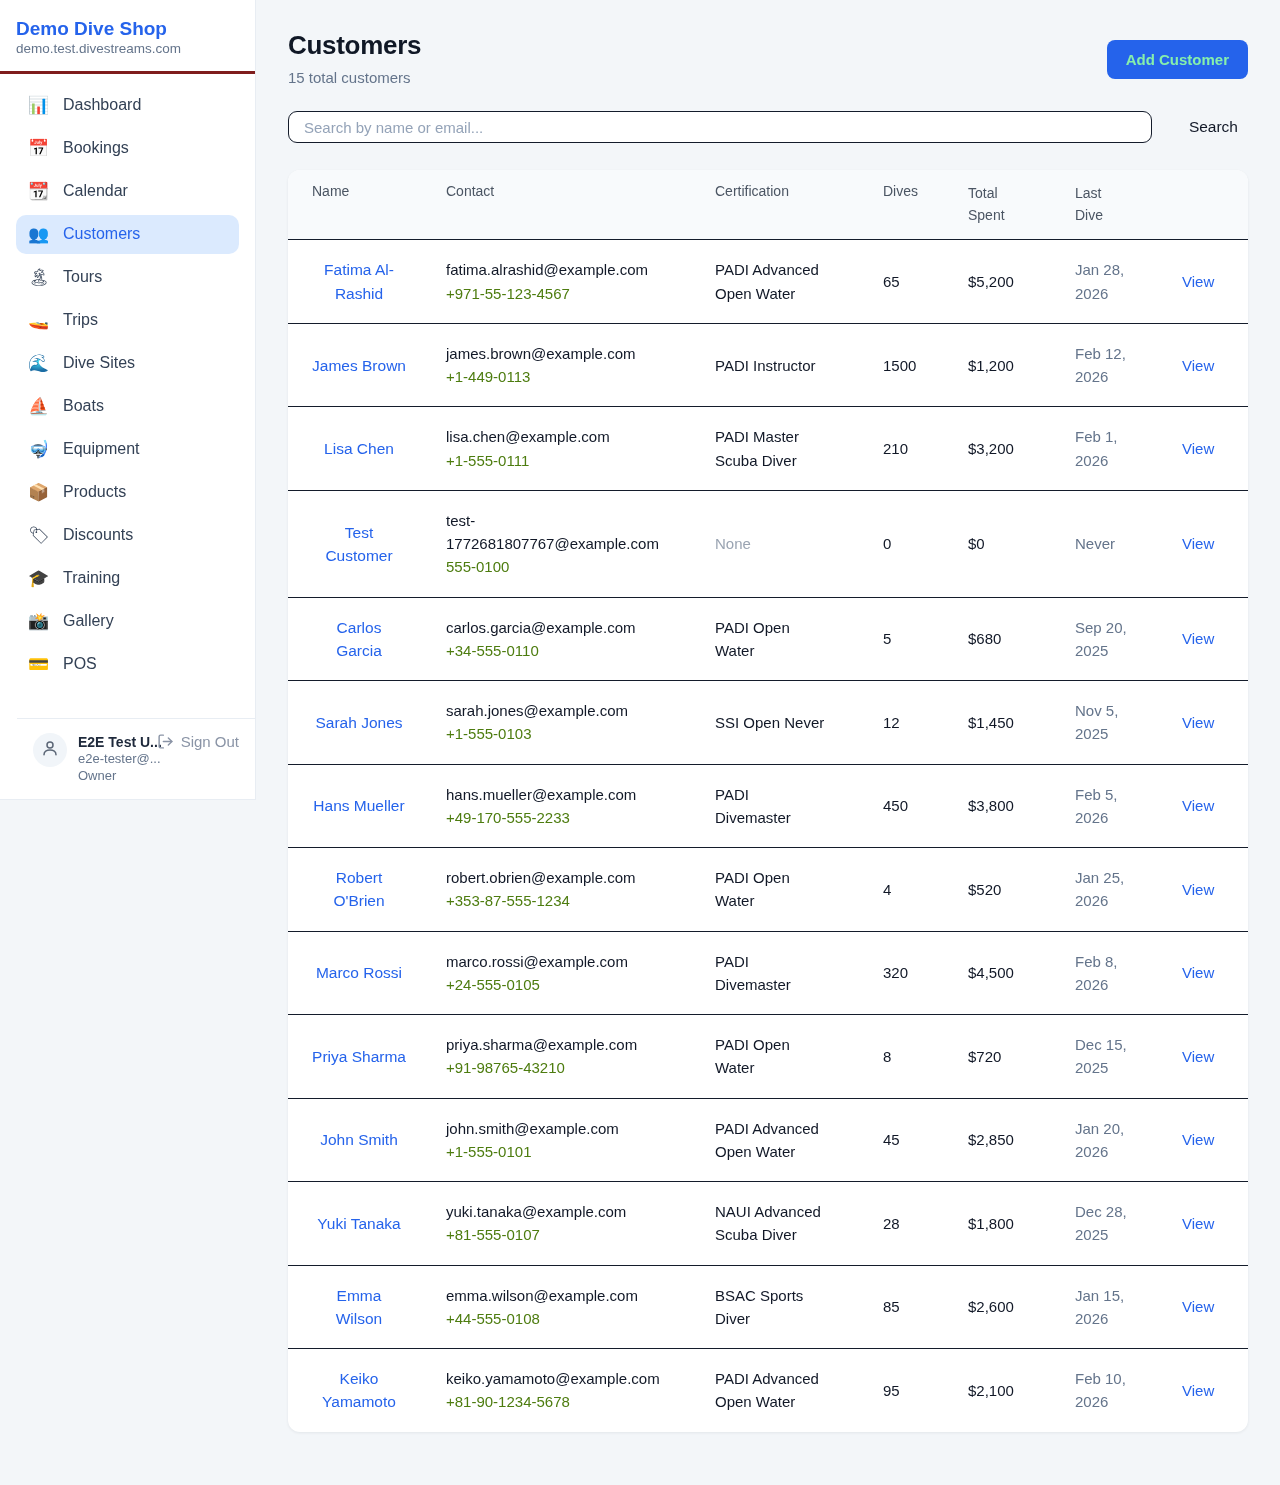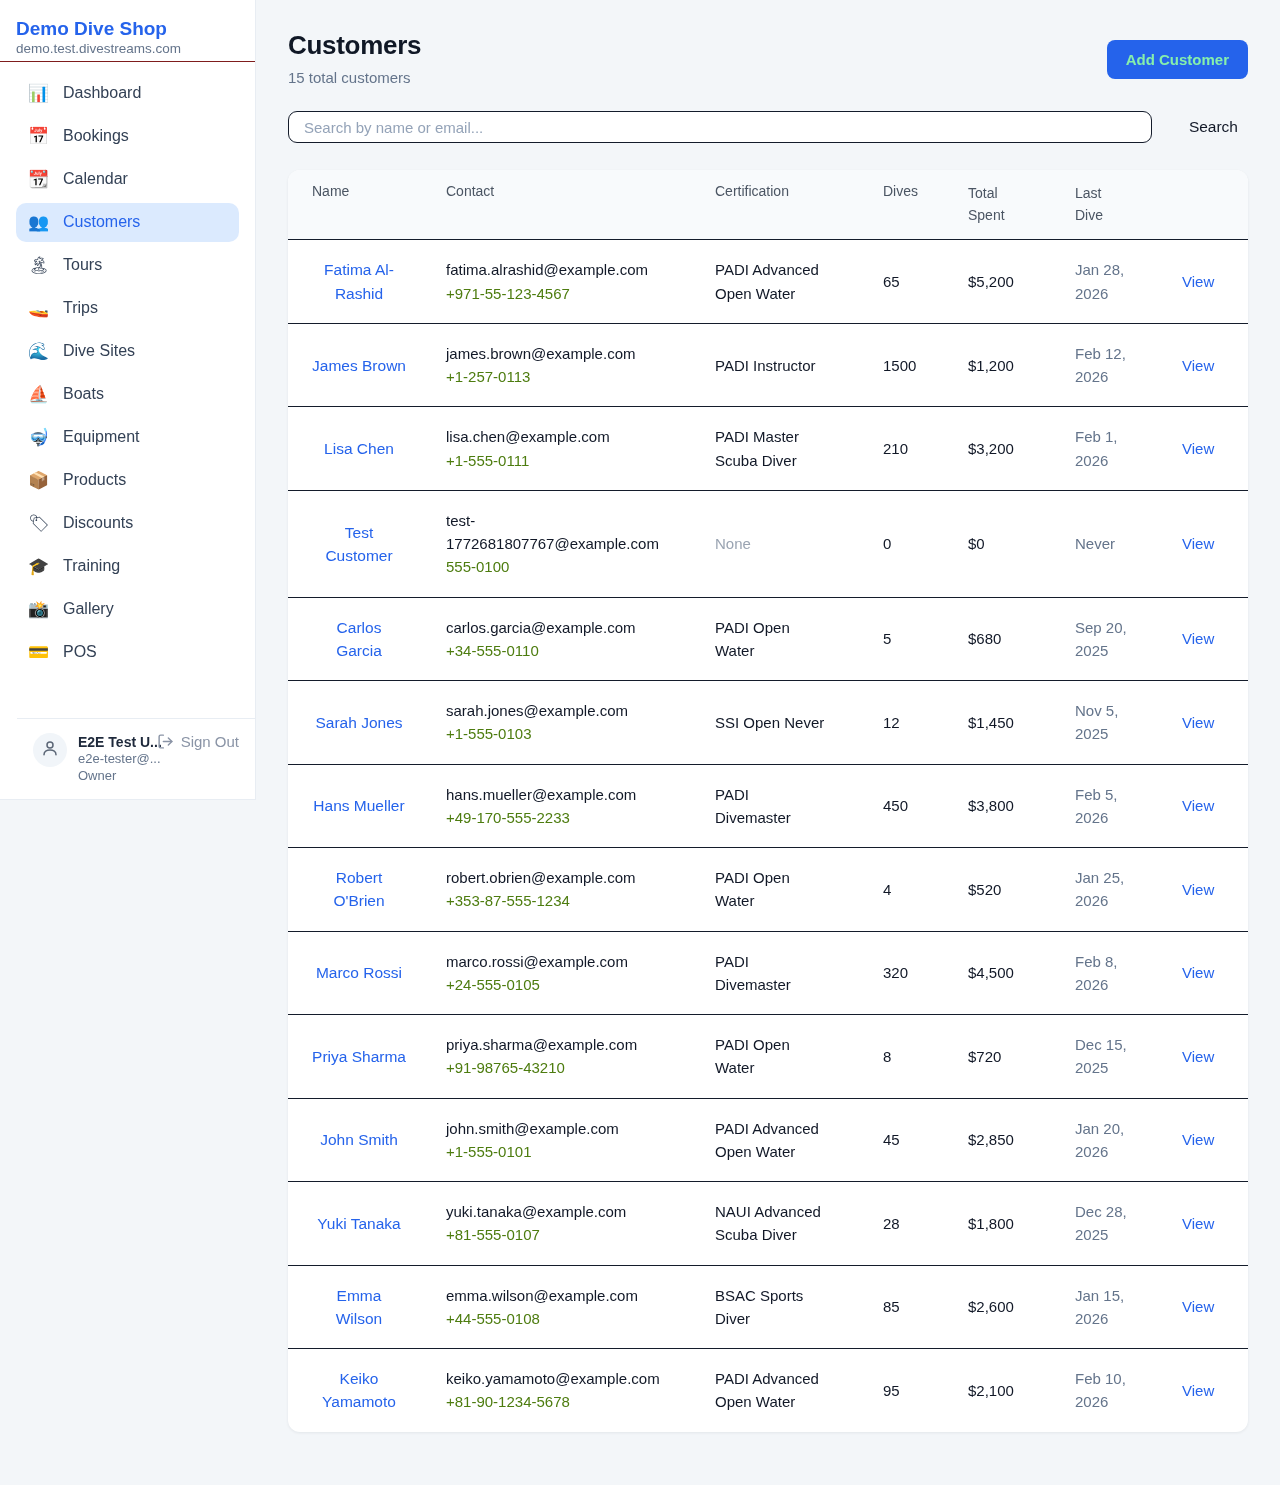--- a/index.html
+++ b/index.html
@@ -14,21 +14,21 @@
 
   
   .sidebar {
     position: absolute; left: 0; top: 0;
     width: 256px; height: 800px;
     background: #ffffff;
     border-right: 1px solid #e8edf3;
     border-bottom: 1px solid #e8edf3;
     display: flex; flex-direction: column;
   }
-  .sidebar-header { padding: 17px 16px 5px 16px; border-bottom: 1px solid #7f1d1d; }
+  .sidebar-header { padding: 17px 16px 15px 16px; border-bottom: 3px solid #7f1d1d; }
   .shop-title { color: #2563eb; font-size: 19px; font-weight: bold; line-height: 1.25; }
   .shop-domain { color: #64748b; font-size: 13.5px; }
   .sidebar-nav { padding: 12px 16px; flex: 1; }
   .nav-item {
     display: flex; align-items: center; gap: 13px;
     padding: 9px 12px; margin-bottom: 4px;
     border-radius: 10px; cursor: pointer;
     color: #334155; font-size: 16px;
   }
   .nav-item.active { background: #dbeafe; color: #2563eb; }
@@ -282,21 +282,21 @@
       <td class="cell-last">
               <span class="last-dive-text">Jan 28, 2026</span>
             </td>
       <td class="cell-view"><a class="view-link">View</a></td>
     </tr>
 
     <tr>
       <td class="cell-name"><a class="name-link">James Brown</a></td>
       <td class="cell-contact">
         <div class="contact-email">james.brown@example.com</div>
-        <div class="contact-phone">+1-257-0113</div>
+        <div class="contact-phone">+1-449-0113</div>
       </td>
       <td class="cell-cert"><span>PADI Instructor</span></td>
       <td class="cell-dives">1500</td>
       <td class="cell-total">$1,200</td>
       <td class="cell-last">
               <span class="last-dive-text">Feb 12, 2026</span>
             </td>
       <td class="cell-view"><a class="view-link">View</a></td>
     </tr>
 

